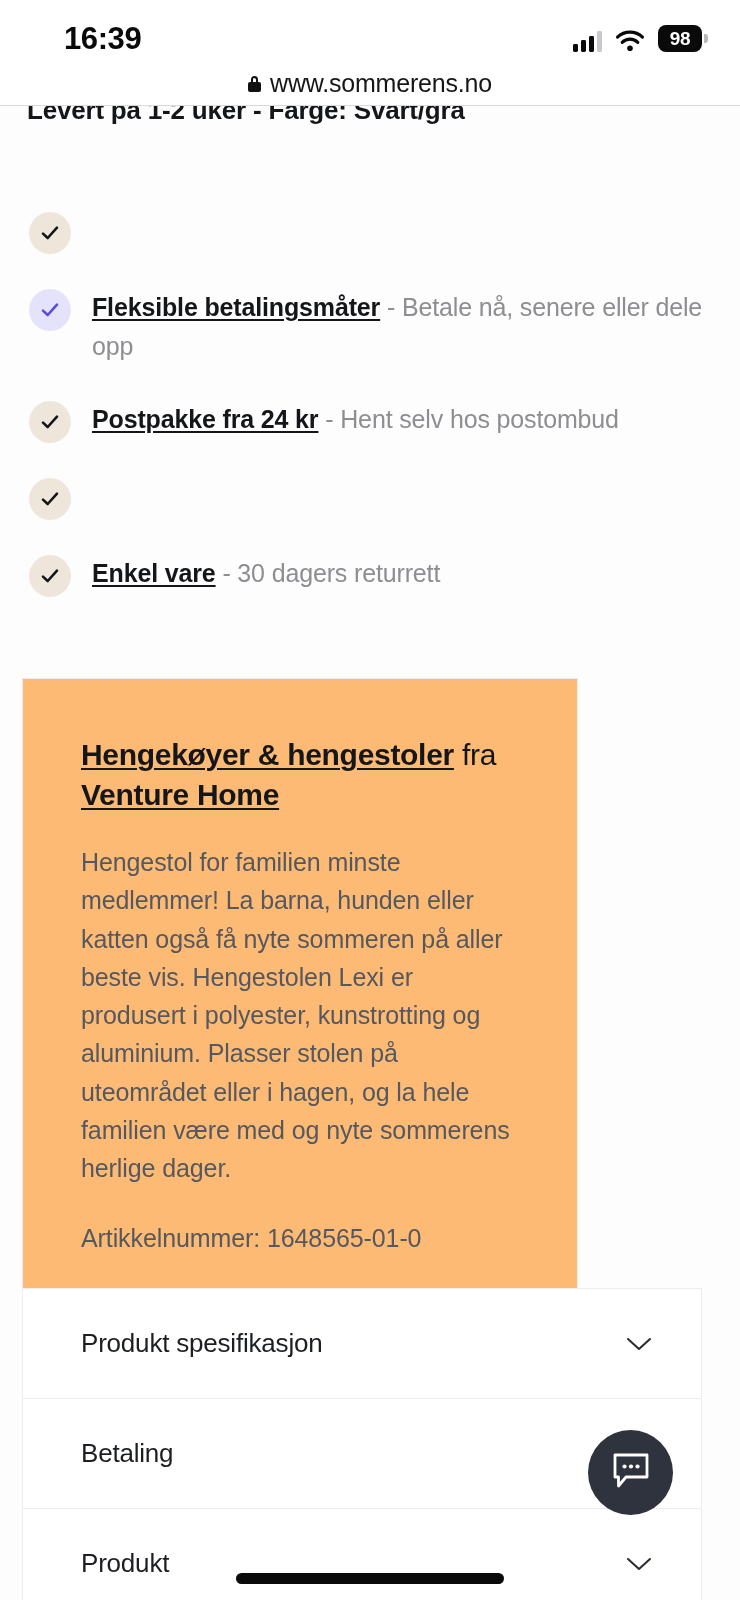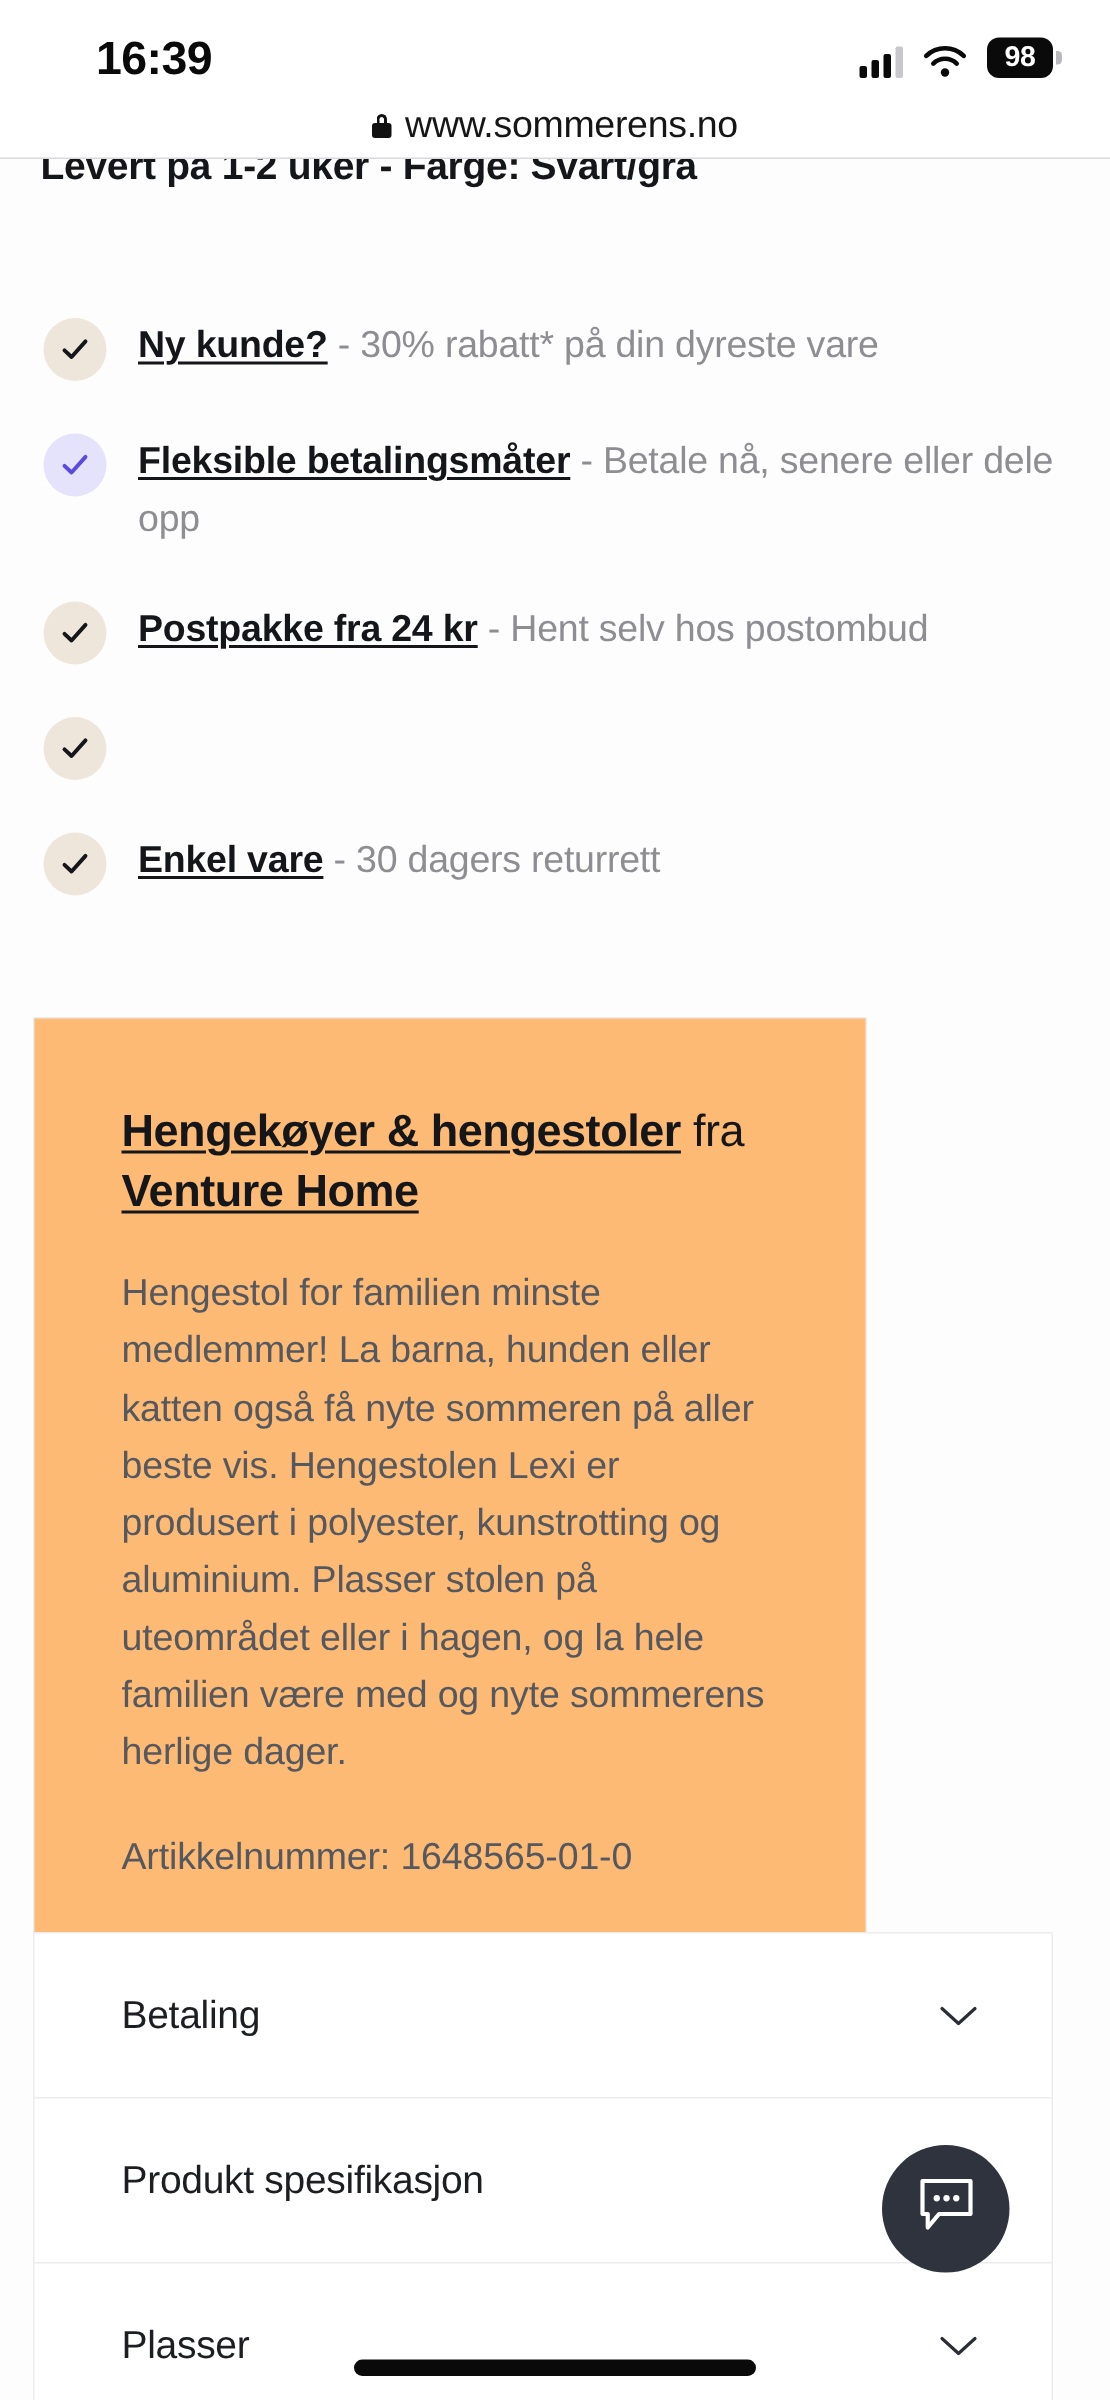--- a/index.html
+++ b/index.html
@@ -154,23 +154,20 @@
     <div class="clipped-line">Levert på 1-2 uker - Farge: Svart/grå</div>
 
     <div class="usp">
 
       <div class="usp-row">
         <span class="badge">
           <svg width="22" height="22" viewBox="0 0 22 22">
               <path d="M4 11.6 L8.7 16 L18 5.6" fill="none" stroke="#14161a" stroke-width="2.6" stroke-linecap="round" stroke-linejoin="round"></path>
             </svg>
         </span>
-        <div class="usp-text">
-          <b>Ny kunde?</b><span> - 30% rabatt* på din dyreste vare</span>
-        </div>
       </div>
 
       <div class="usp-row">
         <span class="badge alt">
           <svg width="22" height="22" viewBox="0 0 22 22">
               <path d="M4 11.6 L8.7 16 L18 5.6" fill="none" stroke="#5b4ae0" stroke-width="2.6" stroke-linecap="round" stroke-linejoin="round"></path>
             </svg>
         </span>
         <div class="usp-text">
           <b>Fleksible betalingsmåter</b><span> - Betale nå, senere eller dele opp</span>
@@ -230,39 +227,39 @@
 
         <div class="vis-mindre-wrap">
           <span class="vis-mindre">Vis mindre</span>
         </div>
       </div>
     </div>
 
     <div class="accordion">
 
       <div class="acc-row">
+        <span class="acc-label">Produkt spesifikasjon</span>
+        <span class="chev">
+          <svg width="28" height="16" viewBox="0 0 28 16">
+              <path d="M3 3 L14 13 L25 3" fill="none" stroke="#2a2d33" stroke-width="2.1" stroke-linecap="round" stroke-linejoin="round"></path>
+            </svg>
+        </span>
+      </div>
+
+      <div class="acc-row">
         <span class="acc-label">Betaling</span>
         <span class="chev">
           <svg width="28" height="16" viewBox="0 0 28 16">
               <path d="M3 3 L14 13 L25 3" fill="none" stroke="#2a2d33" stroke-width="2.1" stroke-linecap="round" stroke-linejoin="round"></path>
             </svg>
         </span>
       </div>
 
       <div class="acc-row">
-        <span class="acc-label">Produkt spesifikasjon</span>
-        <span class="chev">
-          <svg width="28" height="16" viewBox="0 0 28 16">
-              <path d="M3 3 L14 13 L25 3" fill="none" stroke="#2a2d33" stroke-width="2.1" stroke-linecap="round" stroke-linejoin="round"></path>
-            </svg>
-        </span>
-      </div>
-
-      <div class="acc-row">
-        <span class="acc-label">Plasser</span>
+        <span class="acc-label">Produkt</span>
         <span class="chev">
           <svg width="28" height="16" viewBox="0 0 28 16">
               <path d="M3 3 L14 13 L25 3" fill="none" stroke="#2a2d33" stroke-width="2.1" stroke-linecap="round" stroke-linejoin="round"></path>
             </svg>
         </span>
       </div>
 
     </div>
 
     <div class="fab">

